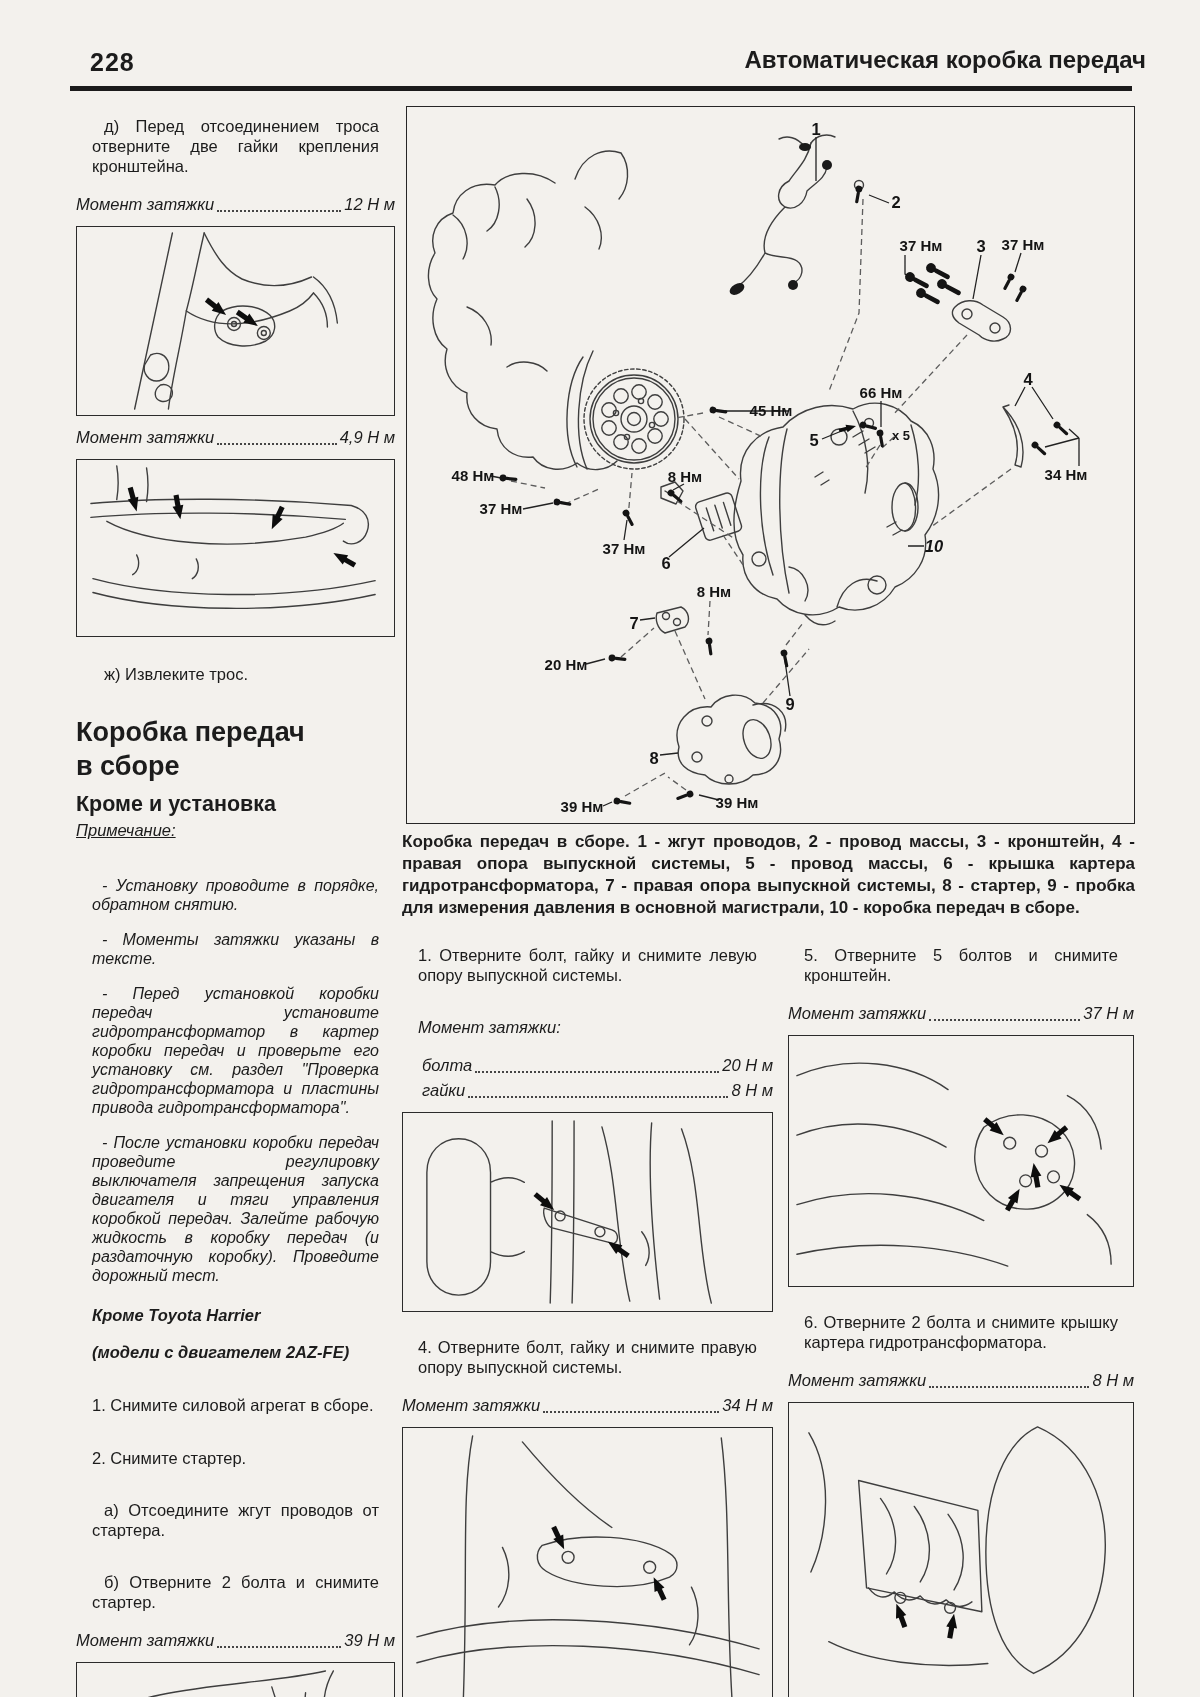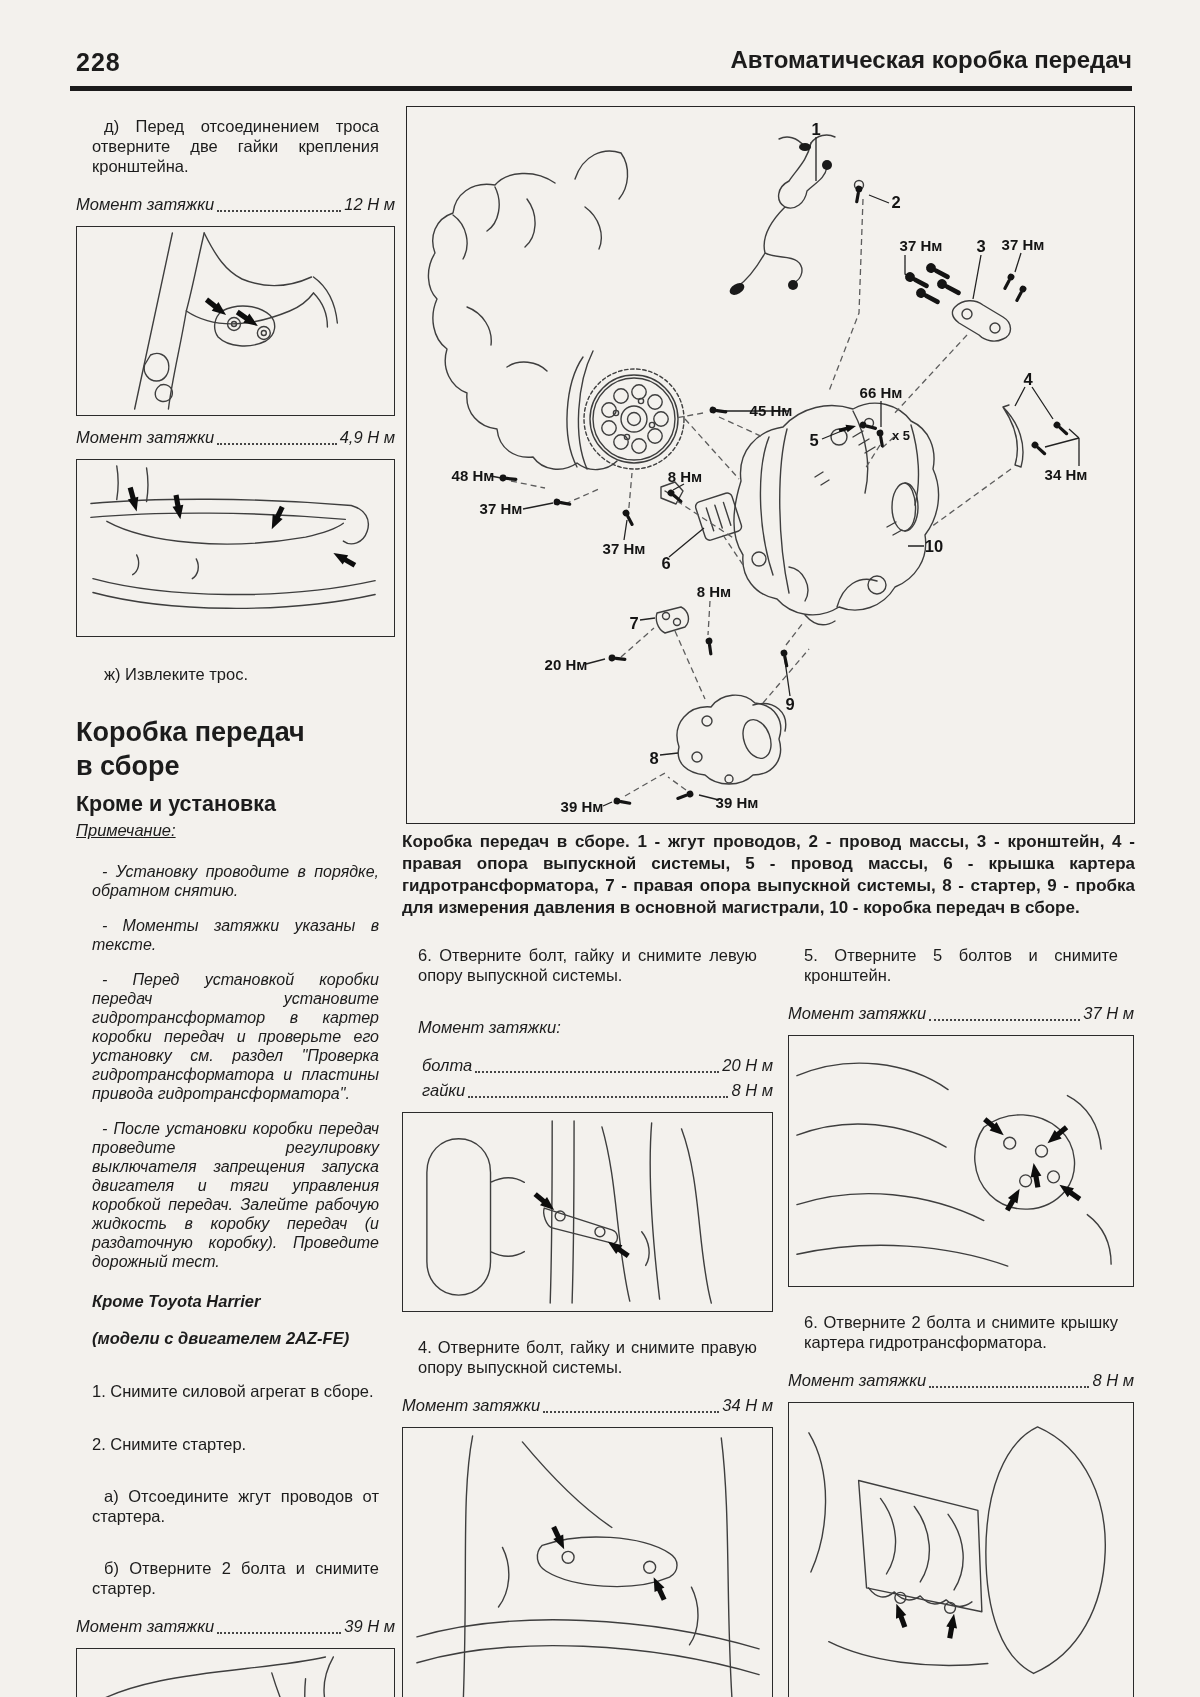--- a/index.html
+++ b/index.html
@@ -2,41 +2,41 @@
 <html><head>
 <meta charset="utf-8">
 <style>
   html,body{margin:0;padding:0}
   body{
     width:1200px;height:1697px;position:relative;overflow:hidden;
     background:#f3f1ed;color:#1c1c1c;
     font-family:"Liberation Sans",sans-serif;
   }
   
-  #hdr{position:absolute;left:70px;top:46px;width:1062px;height:36px}
+  #hdr{position:absolute;left:84px;top:46px;width:1062px;height:36px}
   .pgnum{position:absolute;left:6px;top:2px;font-size:25px;font-weight:700;letter-spacing:1px}
   .ptitle{text-align:right;font-size:24px;font-weight:700}
   #rule{position:absolute;left:70px;top:86px;width:1062px;height:5px;background:#1b1b1b}
   
   #colL{position:absolute;left:76px;top:100px;width:319px;height:1558px;display:flex;flex-direction:column}
   #colM{position:absolute;left:402px;top:929px;width:371px;height:729px;display:flex;flex-direction:column}
   #colR{position:absolute;left:788px;top:929px;width:346px;height:729px;display:flex;flex-direction:column}
   p{margin:16px}
   .t{font-size:16.5px;line-height:1.22;text-align:justify}
   .ind{text-indent:12px}
   .it{font-style:italic}
   .tq{display:flex;font-style:italic;font-size:16.5px;margin:3px 0 2px 0;line-height:1.2}
   .tq .dots{flex:1;border-bottom:2px dotted #454545;margin:0 3px 3px 3px;min-width:14px}
   .tq.sub{padding-left:20px}
   .fig{border:1.7px solid #2b2b2b;margin:9px 0;position:relative;flex:none}
   .fig svg{display:block;width:100%;height:100%}
   .grow{flex:1;margin-bottom:2px}
   .hd1{font-size:27px;font-weight:700;line-height:1.25;margin:16px 0 6px 0;white-space:pre-line}
   .hd2{font-size:21.5px;font-weight:700;margin:2px 0 4px 0}
-  .notelbl{font-style:italic;text-decoration:underline;font-size:16.5px;margin-bottom:6px}
+  .notelbl{font-style:italic;text-decoration:underline;font-size:16.5px;margin-bottom:20px}
   .note{font-style:italic;font-size:16px;line-height:1.19;text-align:justify;text-indent:10px}
   .model{font-weight:700;font-style:italic;font-size:16.5px;line-height:1.28;margin-top:4px}
   
   #diagram{position:absolute;left:406px;top:106px;width:727px;height:716px;border:1.7px solid #262626}
   #diagram svg{position:absolute;left:0;top:0;width:100%;height:100%}
   #caption{position:absolute;left:402px;top:831px;width:733px;font-weight:700;font-size:17px;line-height:1.3;text-align:justify}
   .dg-lab{position:absolute;transform:translate(-50%,-50%);font-size:15px;font-weight:700;white-space:nowrap;color:#141414}
   .dg-lab.n{font-size:16.5px}
   .dg-lab.x{font-size:13px}
   
@@ -278,28 +278,28 @@
       <span class="dg-lab t" style="left: 278px; top: 370px;">8 Нм</span>
       <span class="dg-lab t" style="left: 217px; top: 442px;">37 Нм</span>
       <span class="dg-lab n" style="left: 259px; top: 456px;">6</span>
       <span class="dg-lab t" style="left: 307px; top: 485px;">8 Нм</span>
       <span class="dg-lab n" style="left: 227px; top: 516px;">7</span>
       <span class="dg-lab t" style="left: 159px; top: 558px;">20 Нм</span>
       <span class="dg-lab n" style="left: 383px; top: 597px;">9</span>
       <span class="dg-lab n" style="left: 247px; top: 651px;">8</span>
       <span class="dg-lab t" style="left: 175px; top: 700px;">39 Нм</span>
       <span class="dg-lab t" style="left: 330px; top: 696px;">39 Нм</span>
-      <span class="dg-lab n" style="left: 527px; top: 439px;">10</span>
+      <span class="dg-lab n" style="left: 527px; top: 439px; font-style: italic;">10</span>
     </div>
 </div>
 
 <div id="caption">Коробка передач в сборе. 1 - жгут проводов, 2 - провод массы, 3 - кронштейн, 4 - правая опора выпускной системы, 5 - провод массы, 6 - крышка картера гидротрансформатора, 7 - правая опора выпускной системы, 8 - стартер, 9 - пробка для измерения давления в основной магистрали, 10 - коробка передач в сборе.</div>
 
 <div id="colM">
-  <p class="t">6. Отверните болт, гайку и снимите левую опору выпускной системы.</p>
+  <p class="t">1. Отверните болт, гайку и снимите левую опору выпускной системы.</p>
   <p class="t it">Момент затяжки:</p>
   <div class="tq sub">
     <span>болта</span>
     <span class="dots"></span>
     <span>20 Н м</span>
   </div>
   <div class="tq sub">
     <span>гайки</span>
     <span class="dots"></span>
     <span>8 Н м</span>

